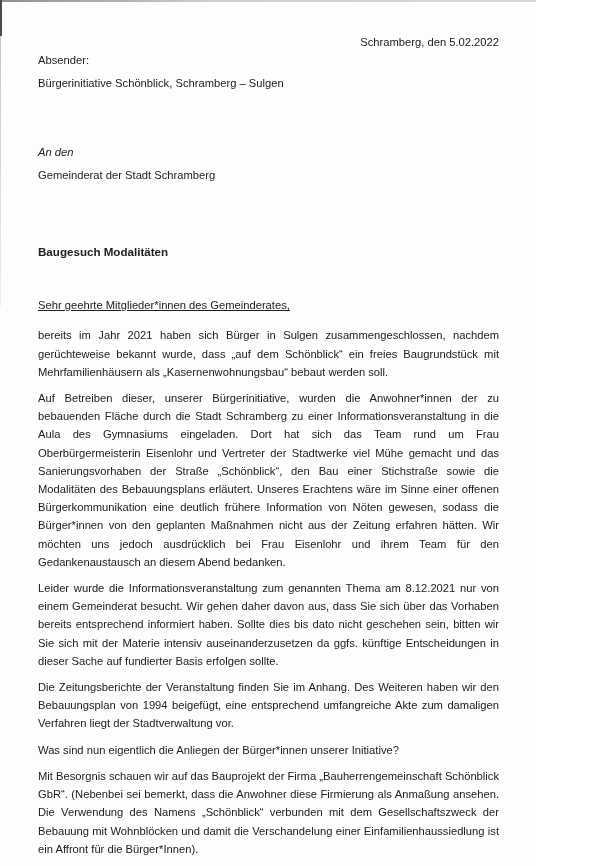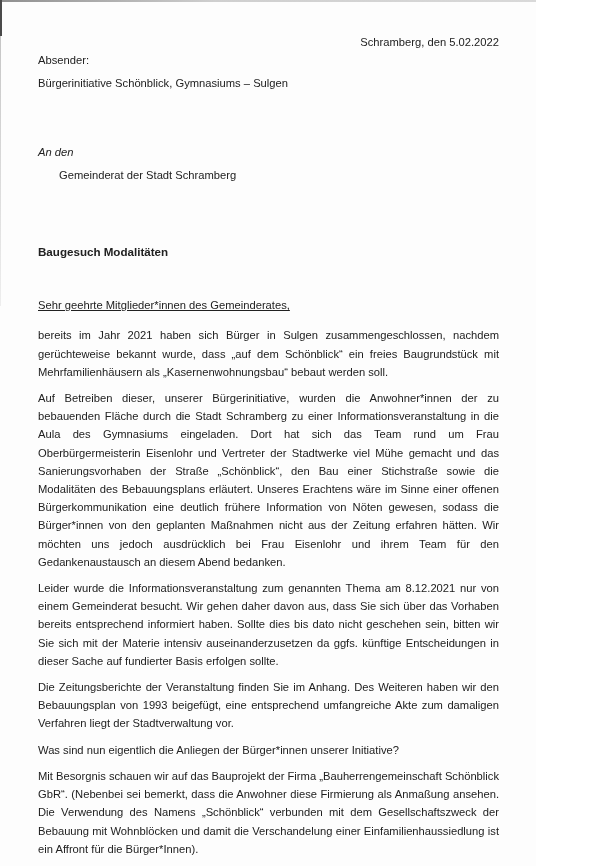--- a/index.html
+++ b/index.html
@@ -43,21 +43,21 @@
     line-height: 18.2px;
     white-space: nowrap;
   }
   .date {
     margin-top: 33px;
     text-align: right;
   }
   .sender-label   { }
   .sender-name    { margin-top: 5px; }
   .recipient1     { margin-top: 50px; font-style: italic; }
-  .recipient2     { margin-top: 5px; margin-left: 21px; }
+  .recipient2     { margin-top: 5px; }
   .subject {
     margin-top: 59px;
     font-weight: 700;
     font-size: 11.6px;
     line-height: 18.2px;
     white-space: nowrap;
   }
   .salutation     { margin-top: 35px; text-decoration: underline; }
   .body-block { margin-top: 6px; }
   .para {
@@ -71,30 +71,30 @@
 <body>
 
 <div class="page">
   <div class="edge-top"></div>
   <div class="edge-left-dark"></div>
   <div class="edge-left-faint"></div>
 
   <div class="line date">Schramberg, den 5.02.2022</div>
 
   <div class="line sender-label">Absender:</div>
-  <div class="line sender-name">Bürgerinitiative Schönblick, Gymnasiums – Sulgen</div>
+  <div class="line sender-name">Bürgerinitiative Schönblick, Schramberg – Sulgen</div>
 
   <div class="line recipient1">An den</div>
   <div class="line recipient2">Gemeinderat der Stadt Schramberg</div>
 
   <div class="subject">Baugesuch Modalitäten</div>
 
   <div class="line salutation">Sehr geehrte Mitglieder*innen des Gemeinderates,</div>
 
   <div class="body-block" id="letter-body">
       <p class="para">bereits im Jahr 2021 haben sich Bürger in Sulgen zusammengeschlossen, nachdem gerüchteweise bekannt wurde, dass „auf dem Schönblick“ ein freies Baugrundstück mit Mehrfamilienhäusern als „Kasernenwohnungsbau“ bebaut werden soll.</p>
       <p class="para">Auf Betreiben dieser, unserer Bürgerinitiative, wurden die Anwohner*innen der zu bebauenden Fläche durch die Stadt Schramberg zu einer Informationsveranstaltung in die Aula des Gymnasiums eingeladen. Dort hat sich das Team rund um Frau Oberbürgermeisterin Eisenlohr und Vertreter der Stadtwerke viel Mühe gemacht und das Sanierungsvorhaben der Straße „Schönblick“, den Bau einer Stichstraße sowie die Modalitäten des Bebauungsplans erläutert. Unseres Erachtens wäre im Sinne einer offenen Bürgerkommunikation eine deutlich frühere Information von Nöten gewesen, sodass die Bürger*innen von den geplanten Maßnahmen nicht aus der Zeitung erfahren hätten. Wir möchten uns jedoch ausdrücklich bei Frau Eisenlohr und ihrem Team für den Gedankenaustausch an diesem Abend bedanken.</p>
       <p class="para">Leider wurde die Informationsveranstaltung zum genannten Thema am 8.12.2021 nur von einem Gemeinderat besucht. Wir gehen daher davon aus, dass Sie sich über das Vorhaben bereits entsprechend informiert haben. Sollte dies bis dato nicht geschehen sein, bitten wir Sie sich mit der Materie intensiv auseinanderzusetzen da ggfs. künftige Entscheidungen in dieser Sache auf fundierter Basis erfolgen sollte.</p>
-      <p class="para">Die Zeitungsberichte der Veranstaltung finden Sie im Anhang. Des Weiteren haben wir den Bebauungsplan von 1993 beigefügt, eine entsprechend umfangreiche Akte zum damaligen Verfahren liegt der Stadtverwaltung vor.</p>
+      <p class="para">Die Zeitungsberichte der Veranstaltung finden Sie im Anhang. Des Weiteren haben wir den Bebauungsplan von 1994 beigefügt, eine entsprechend umfangreiche Akte zum damaligen Verfahren liegt der Stadtverwaltung vor.</p>
       <p class="para">Was sind nun eigentlich die Anliegen der Bürger*innen unserer Initiative?</p>
       <p class="para">Mit Besorgnis schauen wir auf das Bauprojekt der Firma „Bauherrengemeinschaft Schönblick GbR“. (Nebenbei sei bemerkt, dass die Anwohner diese Firmierung als Anmaßung ansehen. Die Verwendung des Namens „Schönblick“ verbunden mit dem Gesellschaftszweck der Bebauung mit Wohnblöcken und damit die Verschandelung einer Einfamilienhaussiedlung ist ein Affront für die Bürger*Innen).</p>
     </div>
 </div>
 
 </body></html>

